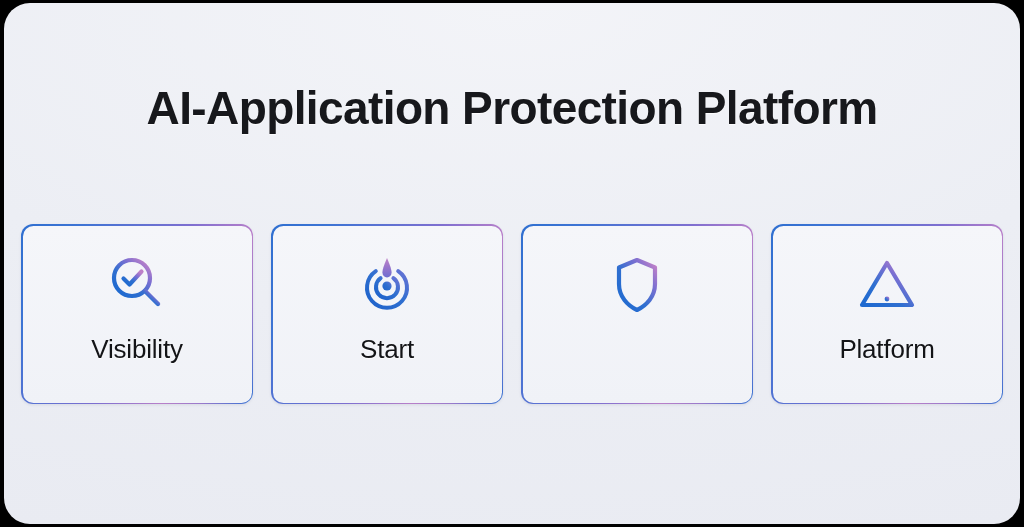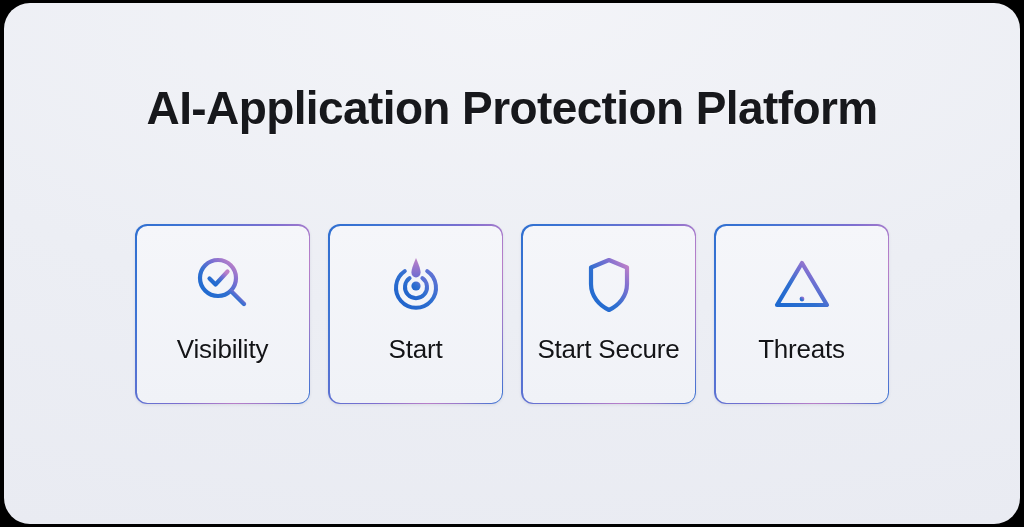--- a/index.html
+++ b/index.html
@@ -61,21 +61,21 @@
     top: 221px;
     left: 0;
     right: 0;
     display: flex;
     justify-content: center;
     gap: 18px;
   }
 
   .card {
     position: relative;
-    width: 175px;
+    width: 232px;
     height: 180px;
     border-radius: 12px;
     padding: 1.5px;
     background: linear-gradient(118deg,
         #2f6fd0 0%,
         #3d74d4 18%,
         #7e6fd0 52%,
         #b87fc9 72%,
         #9a7acb 84%,
         #4f74d2 96%,
@@ -178,39 +178,38 @@
                 <linearGradient id="gradShield" x1="0.05" y1="0.95" x2="0.95" y2="0.05">
                   <stop offset="0%" stop-color="#1f6ad0"></stop>
                   <stop offset="40%" stop-color="#2f6fd0"></stop>
                   <stop offset="75%" stop-color="#7d70d1"></stop>
                   <stop offset="100%" stop-color="#be80c8"></stop>
                 </linearGradient>
               </defs>
               <path d="M32 7 L50 14.5 L50 31 C50 43.5 41.6 52.5 32 57
                        C22.4 52.5 14 43.5 14 31 L14 14.5 Z" fill="none" stroke="url(#gradShield)" stroke-width="4.2" stroke-linejoin="round" stroke-linecap="round"></path>
             </svg>
-            <span class="card-label">Start Secure</span>
           </div>
         </div>
 
         <div class="card">
           <div class="card-face">
             <svg class="card-icon" viewBox="0 0 64 64">
               <defs>
                 <linearGradient id="gradWarn" x1="0.05" y1="0.95" x2="0.9" y2="0.05">
                   <stop offset="0%" stop-color="#1f6ad0"></stop>
                   <stop offset="38%" stop-color="#2f6fd0"></stop>
                   <stop offset="72%" stop-color="#7a70d2"></stop>
                   <stop offset="100%" stop-color="#bd80c8"></stop>
                 </linearGradient>
               </defs>
               <path d="M32 10 L57 52 L7 52 Z" fill="none" stroke="url(#gradWarn)" stroke-width="4.2" stroke-linejoin="round" stroke-linecap="round"></path>
               <line x1="32" y1="27" x2="32" y2="40" stroke="url(#gradWarn)" stroke-width="4" stroke-linecap="round"></line>
               <circle cx="32" cy="46" r="2.4" fill="url(#gradWarn)"></circle>
             </svg>
-            <span class="card-label">Threats</span>
+            <span class="card-label">Platform</span>
           </div>
         </div>
 
       </div>
     </div>
   </div>
 </div>
 
 </body></html>

